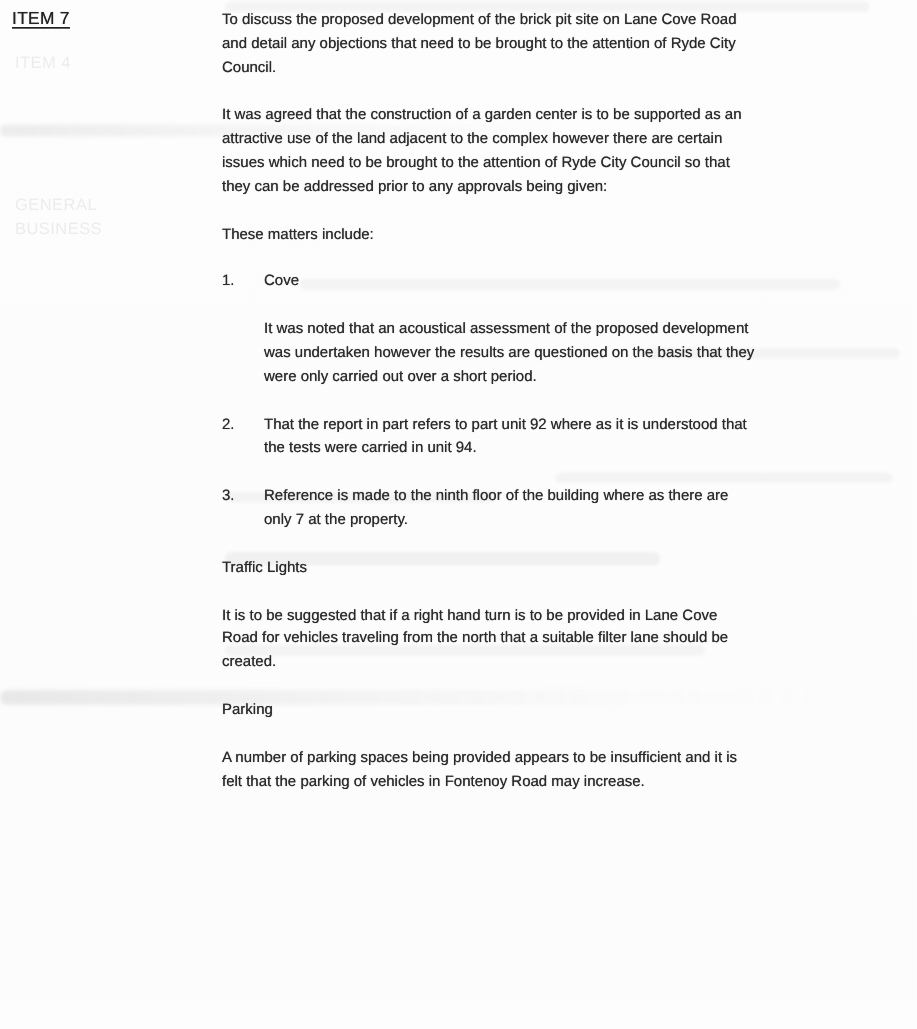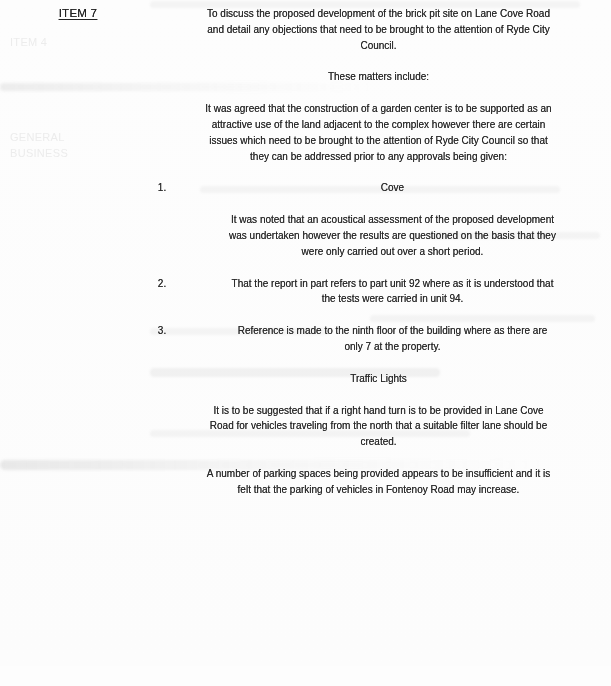--- a/index.html
+++ b/index.html
@@ -7,21 +7,20 @@
     width: 611px; height: 686px;
     background: #fdfdfd;
     font-family: "Liberation Sans", sans-serif;
     color: #262626;
     overflow: hidden;
   }
   .page {
     position: relative;
     width: 611px; height: 666px;
     background: linear-gradient(180deg, #fdfdfd 0%, #fcfcfc 100%);
-    text-align: center;
   }
   .doc-row {
     position: relative;
     display: flex;
     padding: 6px 2px 0 8px;
     z-index: 2;
   }
   .margin-col { width: 140px; flex-shrink: 0; }
   .content-col { flex: 1; max-width: 461px; }
   .item-label {
@@ -103,26 +102,26 @@
     <div class="margin-col">
       <div class="item-label">ITEM 7</div>
     </div>
 
     <div class="content-col">
 
       <div class="para block">To discuss the proposed development of the brick pit site on Lane Cove Road
 and detail any objections that need to be brought to the attention of Ryde City
 Council.</div>
 
-      <div class="para block">These matters include:</div>
-
       <div class="para block">It was agreed that the construction of a garden center is to be supported as an
 attractive use of the land adjacent to the complex however there are certain
 issues which need to be brought to the attention of Ryde City Council so that
 they can be addressed prior to any approvals being given:</div>
+
+      <div class="para block">These matters include:</div>
 
       <div class="num-row block">
         <span class="item-num">1.</span>
         <span class="item-text">Cove</span>
       </div>
 
 
       <div class="sub-para block indent">It was noted that an acoustical assessment of the proposed development
 was undertaken however the results are questioned on the basis that they
 were only carried out over a short period.</div>
@@ -138,20 +137,21 @@
         <span class="item-text">Reference is made to the ninth floor of the building where as there are
 only 7 at the property.</span>
       </div>
 
       <div class="heading block">Traffic Lights</div>
 
       <div class="para block">It is to be suggested that if a right hand turn is to be provided in Lane Cove
 Road for vehicles traveling from the north that a suitable filter lane should be
 created.</div>
 
+      <div class="heading block">Parking</div>
 
       <div class="para block">A number of parking spaces being provided appears to be insufficient and it is
 felt that the parking of vehicles in Fontenoy Road may increase.</div>
 
 
 
     </div>
   </div>
 
 </div>

